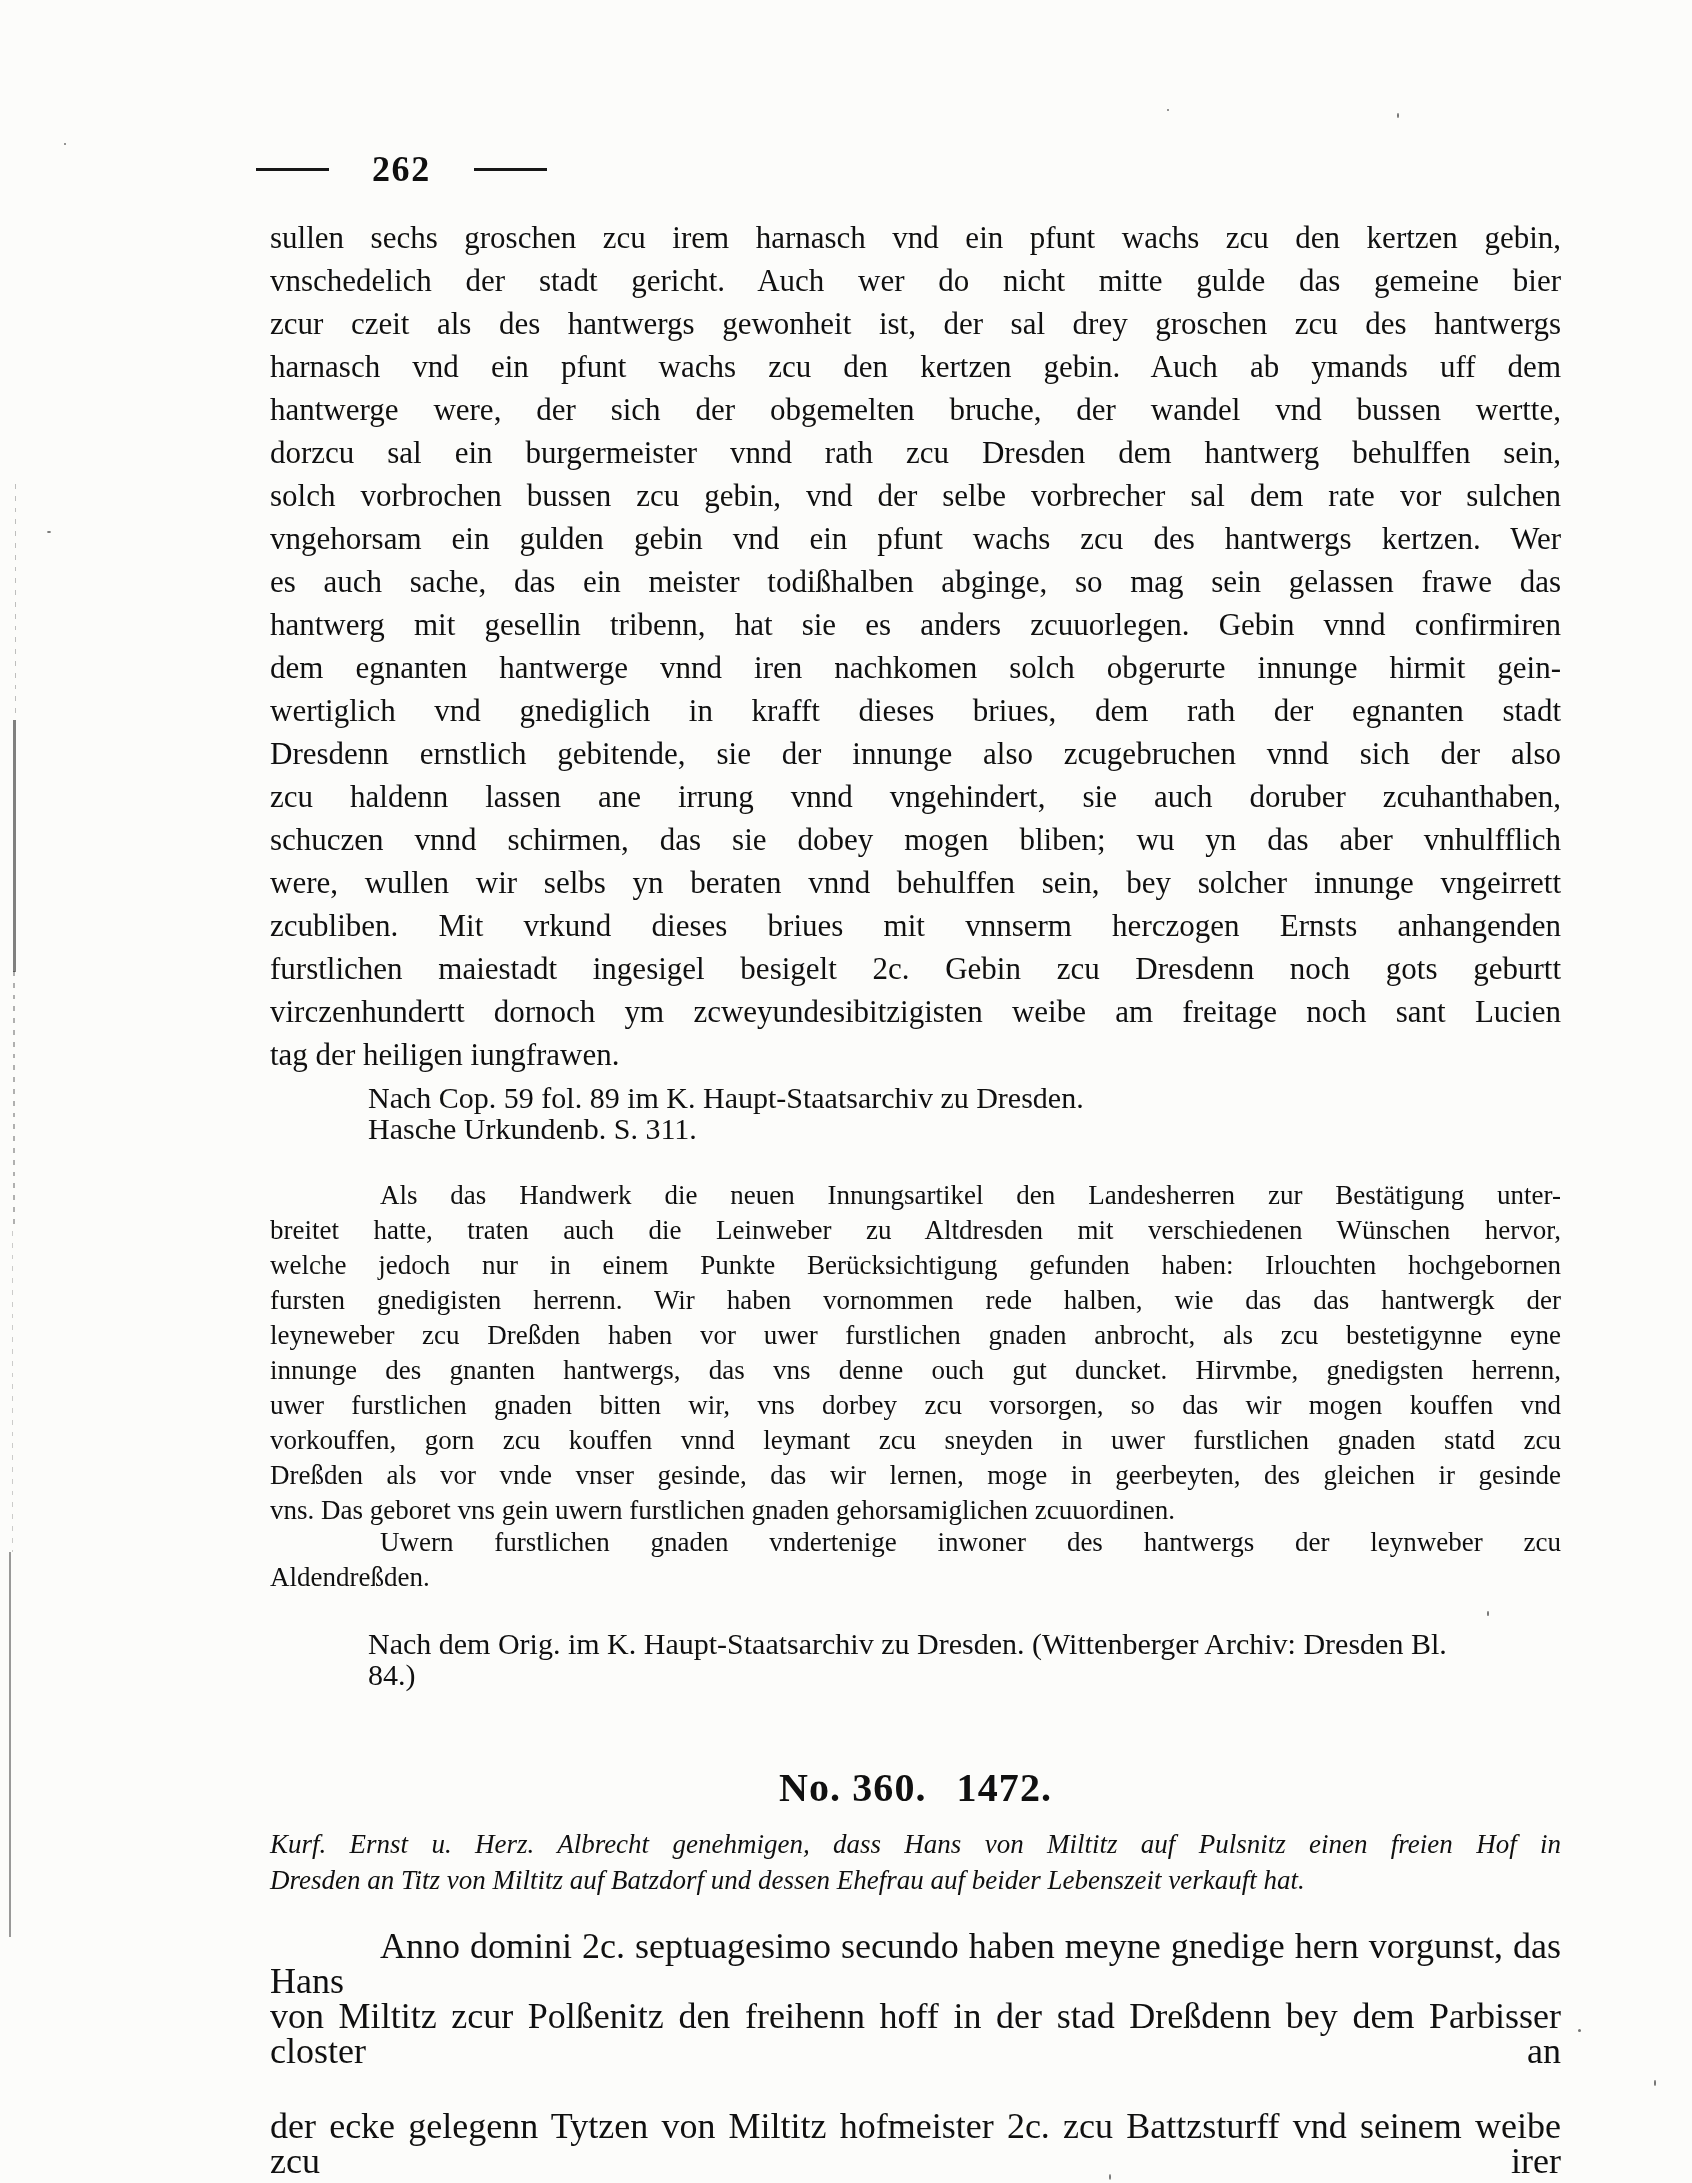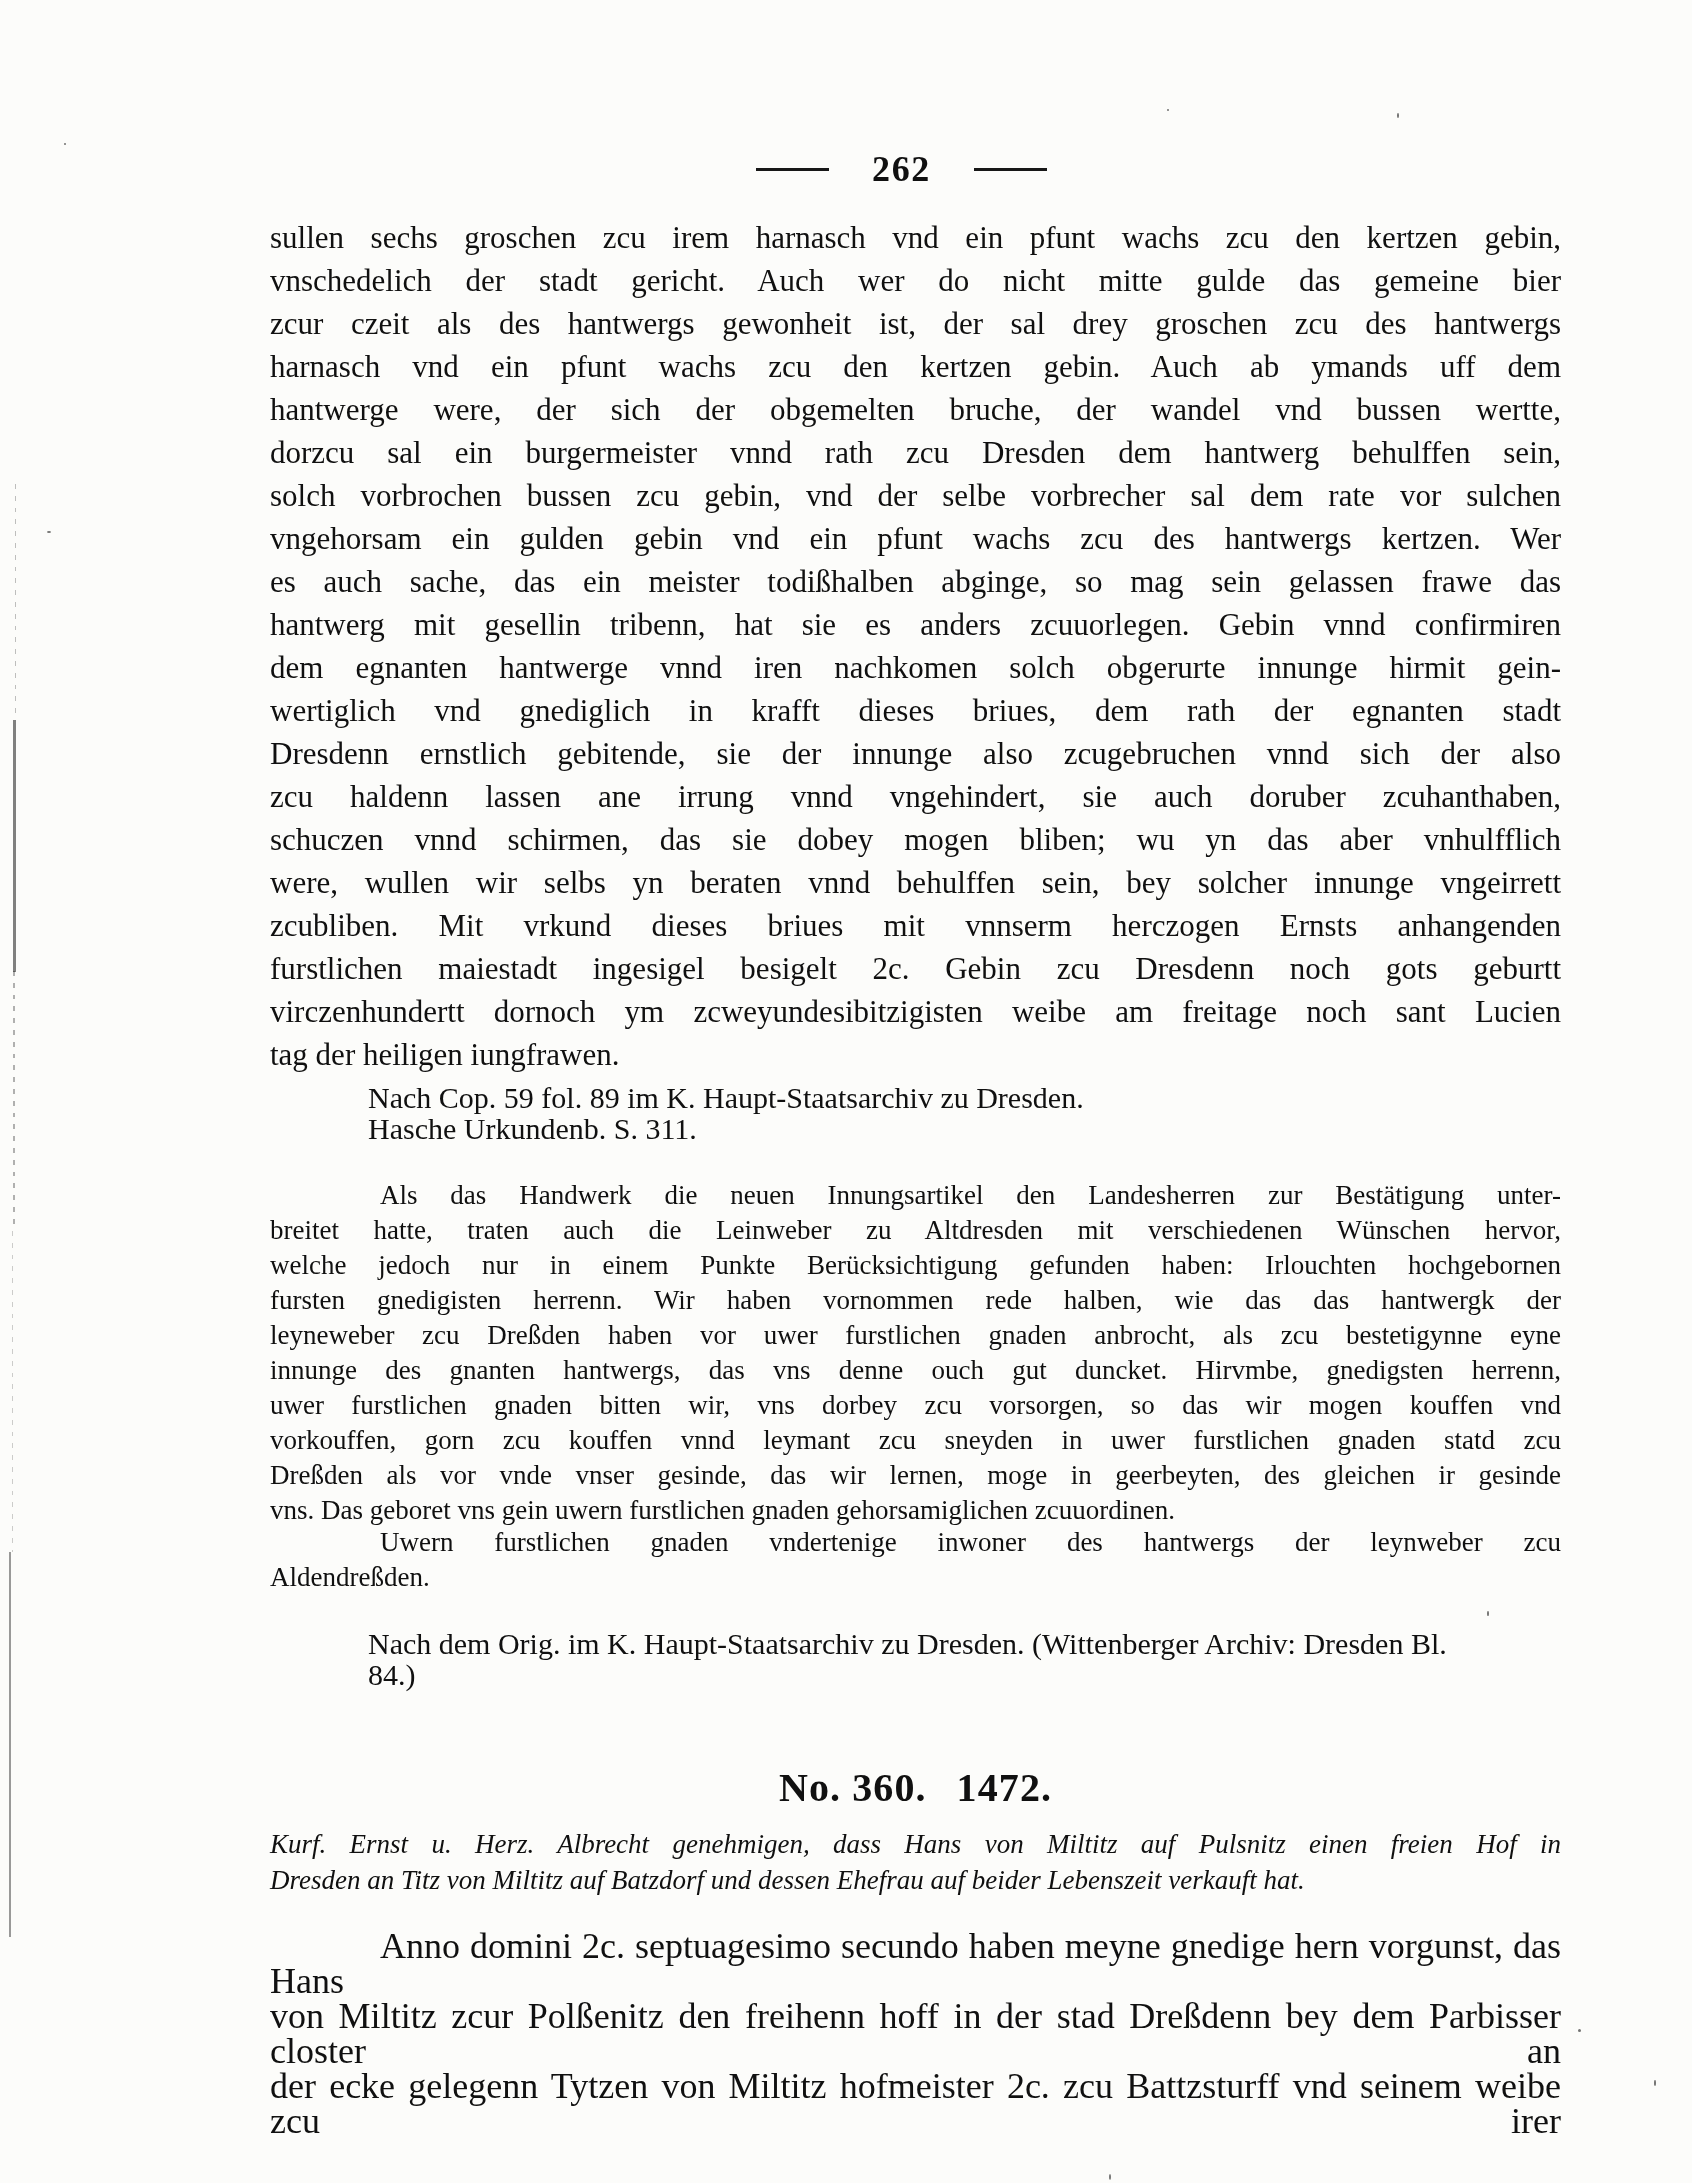--- a/index.html
+++ b/index.html
@@ -10,21 +10,21 @@
     font-family:"Liberation Serif","DejaVu Serif",serif;
     color:#101010;
     overflow:hidden;
   }
   .block{position:absolute;left:270px;width:1291px;}
   .line{white-space:normal;}
 
   
   .pagenum-row{
     position:absolute;top:148px;left:256px;width:1291px;height:43px;
-    display:flex;justify-content:center;align-items:center;gap:43px;
+    display:flex;align-items:center;gap:43px;
   }
   .pagenum{
     font-size:36px;font-weight:700;letter-spacing:1.6px;line-height:43px;
   }
   .rule{display:block;width:73px;height:3.2px;background:#171717;}
 
   
   .doc-body .line{
     font-size:31px;line-height:43px;
     text-align:justify;text-align-last:justify;
@@ -34,21 +34,21 @@
   
   .petit .line{
     font-size:27px;line-height:35px;
     text-align:justify;text-align-last:justify;
   }
   .petit .line:last-child{text-align-last:left;}
 
   .indent-first .line:first-child{text-indent:110px;}
 
   
-  .cont .line:last-child{text-align-last:justify;}
+  .cont .line:last-child{text-align-last:justify;margin-top:40px;}
 
   
   .cite{left:368px;width:1124px;}
   .cite .line{font-size:30px;line-height:31px;text-align:left;}
 
   
   .doc-heading{
     top:1766px;text-align:center;font-weight:700;
     font-size:40px;line-height:43px;letter-spacing:1.1px;
   }

